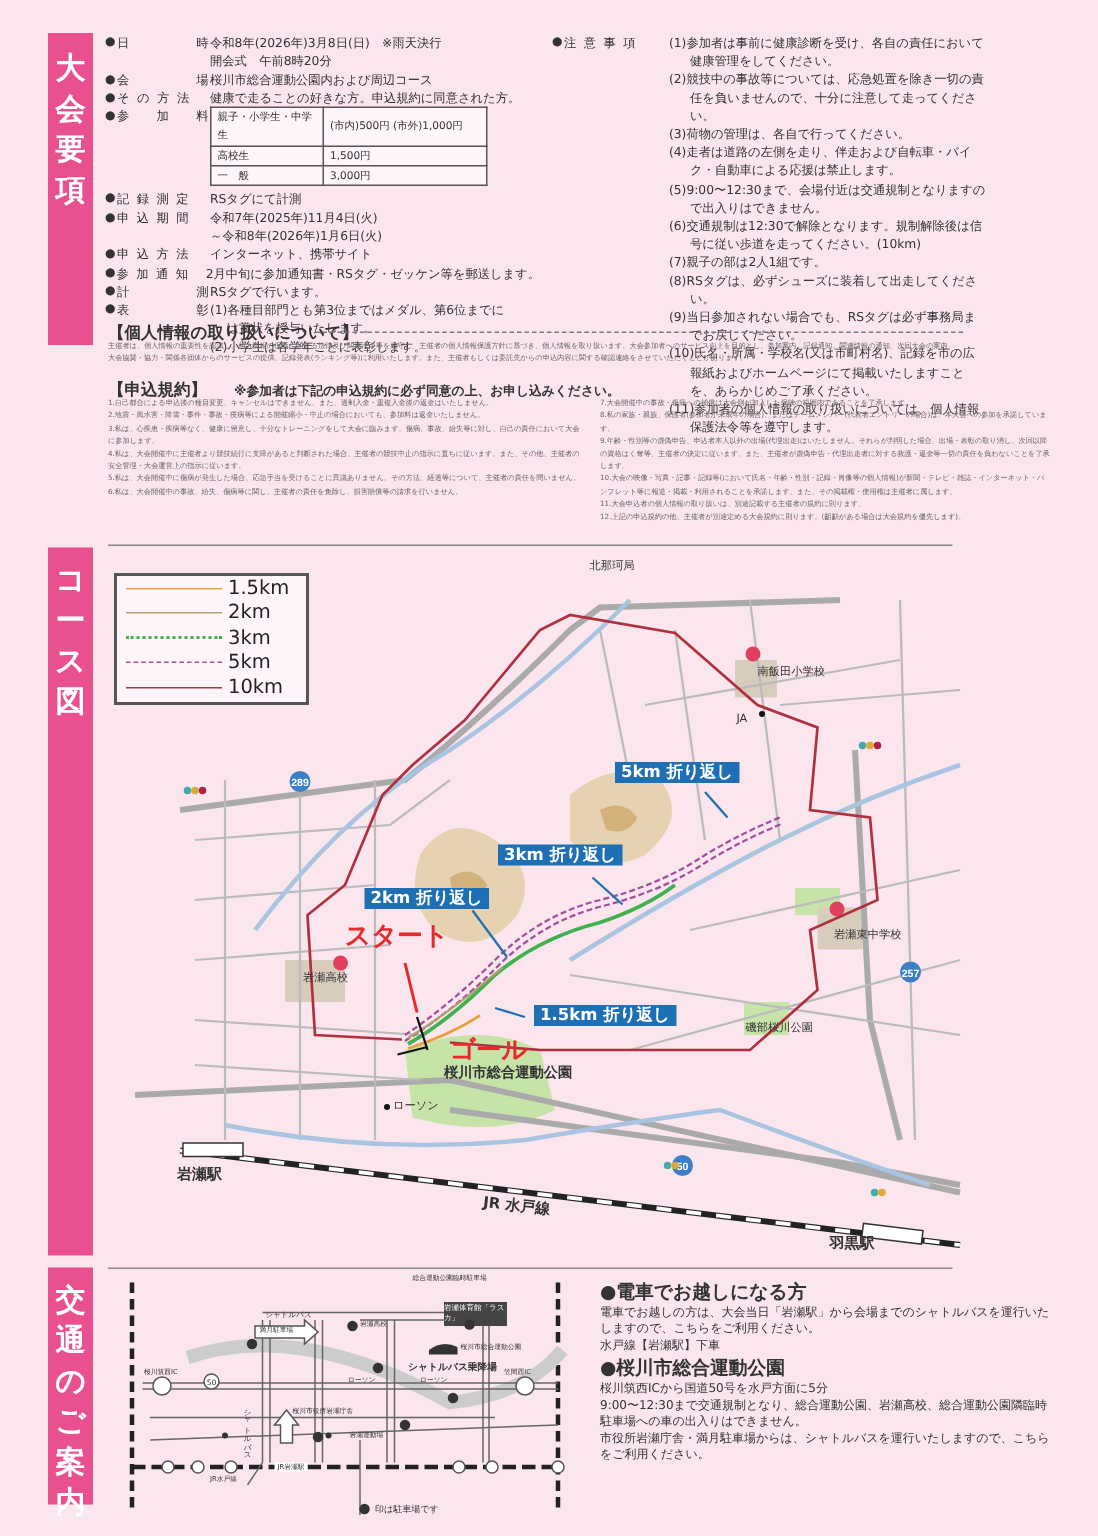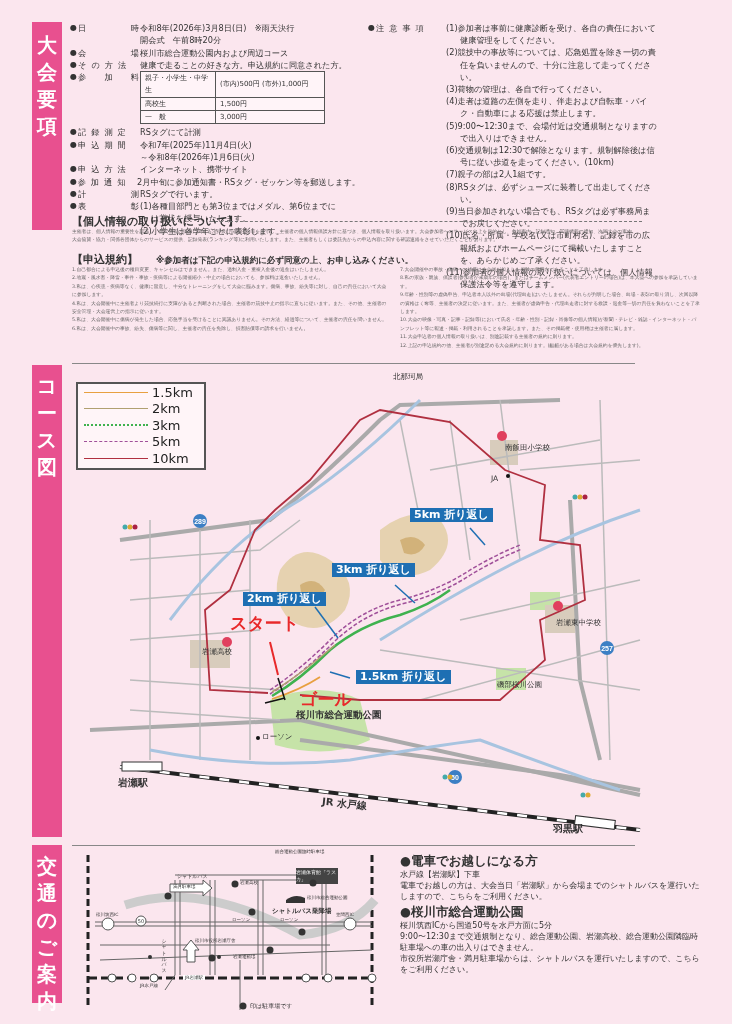--- a/index.html
+++ b/index.html
@@ -430,19 +430,19 @@
 <div class="map-lbl" style="left:233px;top:954px;font-size:4.5px;">岩瀬運動場</div>
 <div class="map-lbl" style="left:96px;top:912px;font-size:4.5px;">桜川筑西IC</div>
 <div class="map-lbl" style="left:336px;top:912px;font-size:4.5px;">笠間西IC</div>
 <div class="map-lbl" style="left:183px;top:975px;font-size:4.5px;background:#fff;padding:0 2px;">JR岩瀬駅</div>
 <div class="map-lbl" style="left:140px;top:983px;font-size:4.5px;">JR水戸線</div>
 <div class="map-lbl" style="left:250px;top:1002px;font-size:6px;">印は駐車場です</div>
 <div class="map-lbl" style="left:161px;top:936px;font-size:5px;writing-mode:vertical-rl;">シャトルバス</div>
 
 <div class="acc-text">
   <p class="acc-h">●電車でお越しになる方</p>
+  <div>電車でお越しの方は、大会当日「岩瀬駅」から会場までのシャトルバスを運行いたしますので、こちらをご利用ください。</div>
   <div>水戸線【岩瀬駅】下車</div>
-  <div>電車でお越しの方は、大会当日「岩瀬駅」から会場までのシャトルバスを運行いたしますので、こちらをご利用ください。</div>
   <p class="acc-h">●桜川市総合運動公園</p>
   <div>桜川筑西ICから国道50号を水戸方面に5分</div>
   <div>9:00〜12:30まで交通規制となり、総合運動公園、岩瀬高校、総合運動公園隣臨時駐車場への車の出入りはできません。</div>
   <div>市役所岩瀬庁舎・満月駐車場からは、シャトルバスを運行いたしますので、こちらをご利用ください。</div>
 </div>
 
 </body></html>

